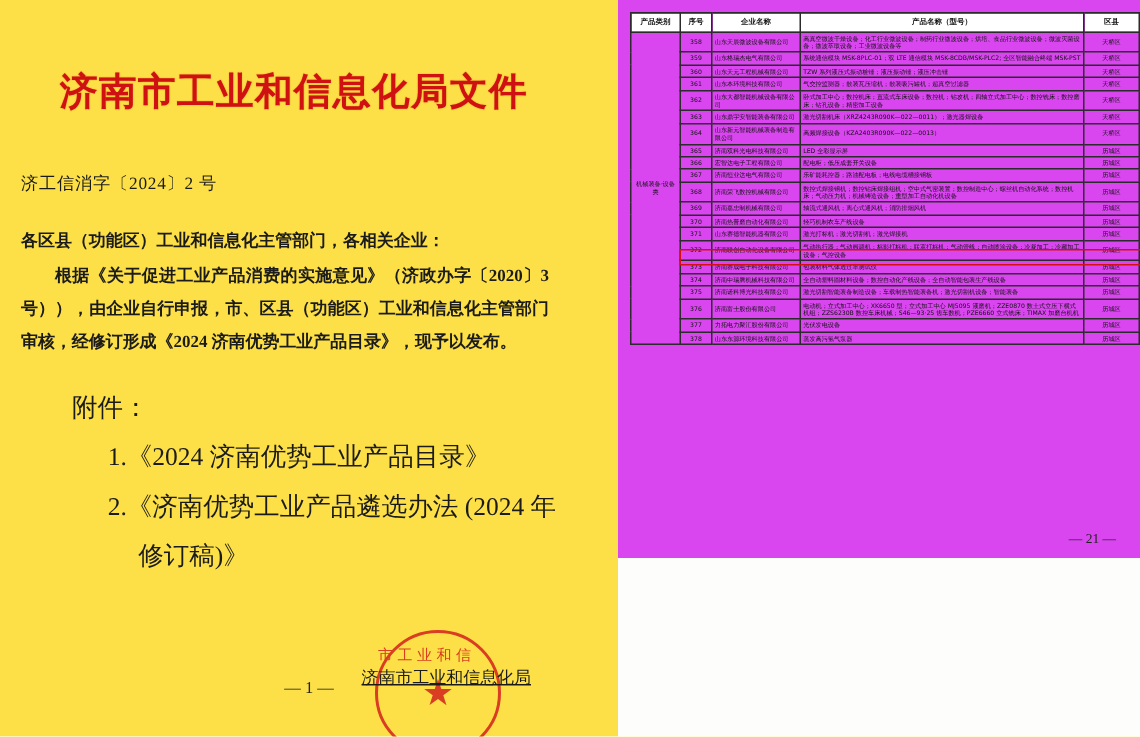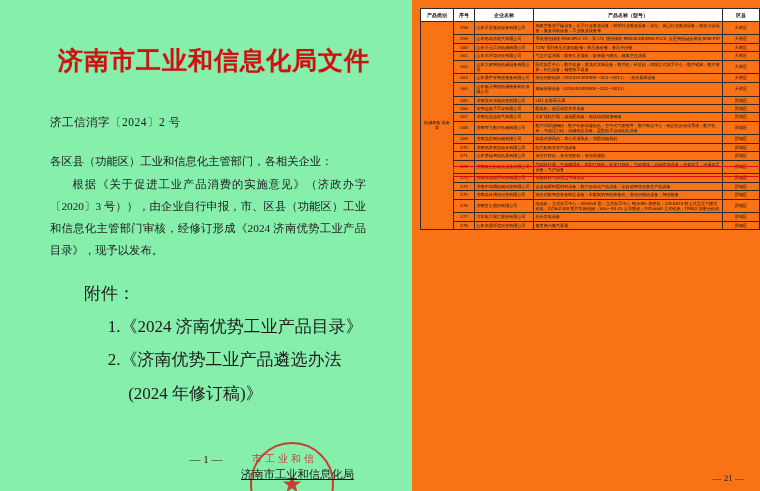--- a/index.html
+++ b/index.html
@@ -19,23 +19,23 @@
     height: 491px;
     background: #fdfdfb;
     display: flex;
   }
 
   
   .doc-left {
     position: relative;
     width: 412px;
     height: 491px;
-    background: #86efac;
+    background: #fde047;
     box-sizing: border-box;
-    padding: 14px 34px 10px 50px;
+    padding: 14px 34px 10px 14px;
   }
   .doc-title {
     text-align: center;
     color: #cf1111;
     font-weight: bold;
     font-size: 25px;
     letter-spacing: 1px;
     margin-top: 30px;
     font-family: "DejaVu Serif", "Liberation Serif", serif;
     text-shadow: 0 0 1px rgba(207,17,17,0.4);
@@ -57,20 +57,21 @@
   }
   .doc-body {
     margin-top: 20px;
     font-size: 11.3px;
     line-height: 1.95;
     color: #1b1b1b;
     text-align: justify;
   }
   .doc-body p {
     margin: 0 12px 1px 0;
+    font-weight: bold;
   }
   .indent2 { text-indent: 2em; }
   .doc-attach {
     margin-top: 16px;
     font-size: 17px;
     line-height: 1.95;
     color: #1b1b1b;
     padding-left: 2em;
   }
   .doc-attach p { margin: 0; }
@@ -139,22 +140,22 @@
     right: 0;
     text-align: center;
     font-size: 11px;
     color: #222;
   }
 
   
   .doc-right {
     position: relative;
     width: 348px;
-    height: 491px;
-    background: #f97316;
+    height: 372px;
+    background: #d946ef;
     box-sizing: border-box;
     padding: 8px 10px 8px 8px;
   }
   table.cat {
     border-collapse: collapse;
     width: 330px;
     table-layout: fixed;
     font-family: "DejaVu Sans", "Liberation Sans", sans-serif;
   }
   table.cat th, table.cat td {

